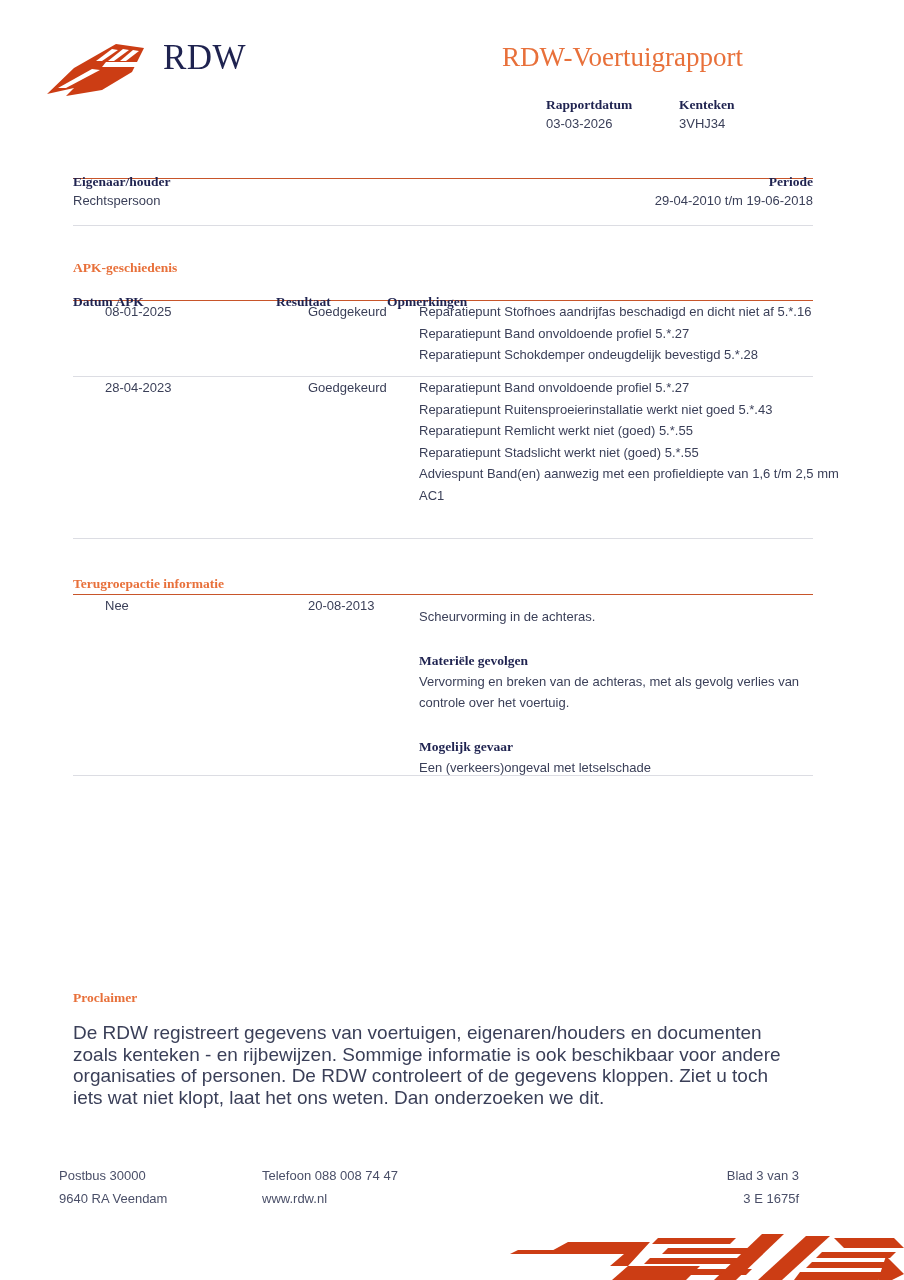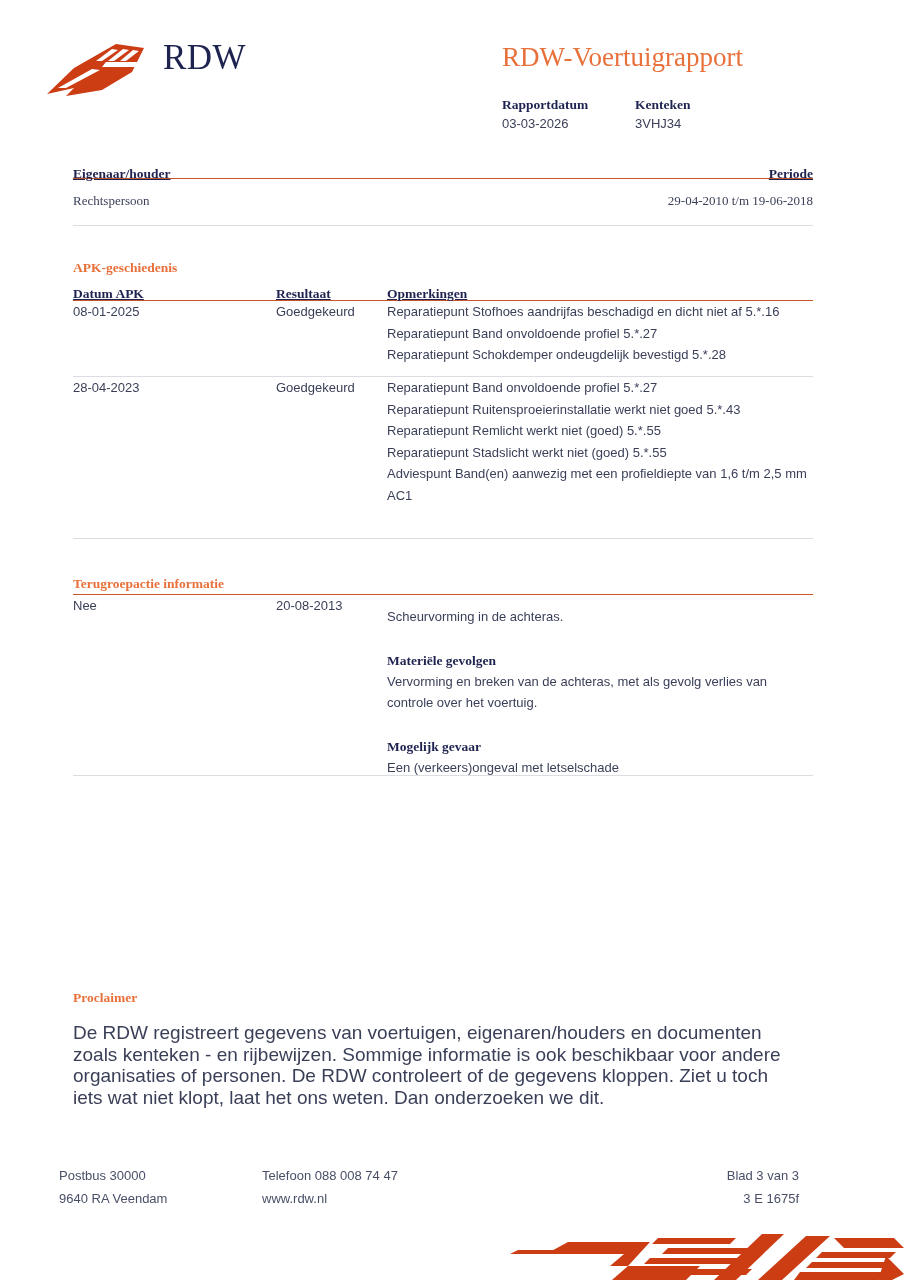--- a/index.html
+++ b/index.html
@@ -54,21 +54,21 @@
   }
   .meta-block {
     position: absolute;
     left: 502px; top: 96px;
     width: 360px;
   }
   .meta-col {
     display: inline-block;
     vertical-align: top;
   }
-  .meta-col.c1 { width: 133px; }
+  .meta-col.c1 { width: 133px; margin-left: 44px; }
   .meta-label {
     font-family: "Liberation Serif", serif;
     font-weight: bold;
     font-size: 13.5px;
     color: #1f2350;
     line-height: 17px;
   }
   .meta-value {
     font-size: 13px;
     color: #3a3f58;
@@ -95,50 +95,49 @@
   .rule-orange {
     border-bottom: 1.6px solid #c8552a;
     width: 100%;
   }
   .rule-grey {
     border-bottom: 1px solid #dcdde3;
     width: 100%;
   }
   .th {
     position: absolute;
-    top: 8px;
+    top: 16px;
     font-family: "Liberation Serif", serif;
     font-weight: bold;
     font-size: 13.5px;
     color: #1f2350;
     white-space: nowrap;
-    text-decoration: underline;
   }
   .td {
     position: absolute;
     font-size: 13px;
     color: #3a3f58;
     line-height: 21.5px;
+    margin-left: 32px;
   }
   .cell-list > div { line-height: 21.5px; }
   .sub-head {
     font-family: "Liberation Serif", serif;
     font-weight: bold;
     font-size: 13.5px;
     color: #1f2350;
     line-height: 21px;
   }
 
   
   #sec-owner { top: 158px; }
   #sec-owner .row-head { height: 20px; }
   #sec-owner .owner-body {
     position: relative;
     height: 46px;
-    font-family: Liberation Serif, serif;
   }
   .owner-name { position: absolute; left: 0; top: 14px; font-size: 13px; color: #3a3f58; }
   .owner-period { position: absolute; right: 0; top: 14px; font-size: 13px; color: #3a3f58; white-space: nowrap; }
 
   
   #sec-apk { top: 258px; }
   .apk-row { position: relative; }
   .apk-row .c-date { left: 0; top: 0; width: 195px; }
   .apk-row .c-res  { left: 203px; top: 0; width: 105px; }
   .apk-row .c-rem  { left: 314px; top: 0; width: 426px; }

